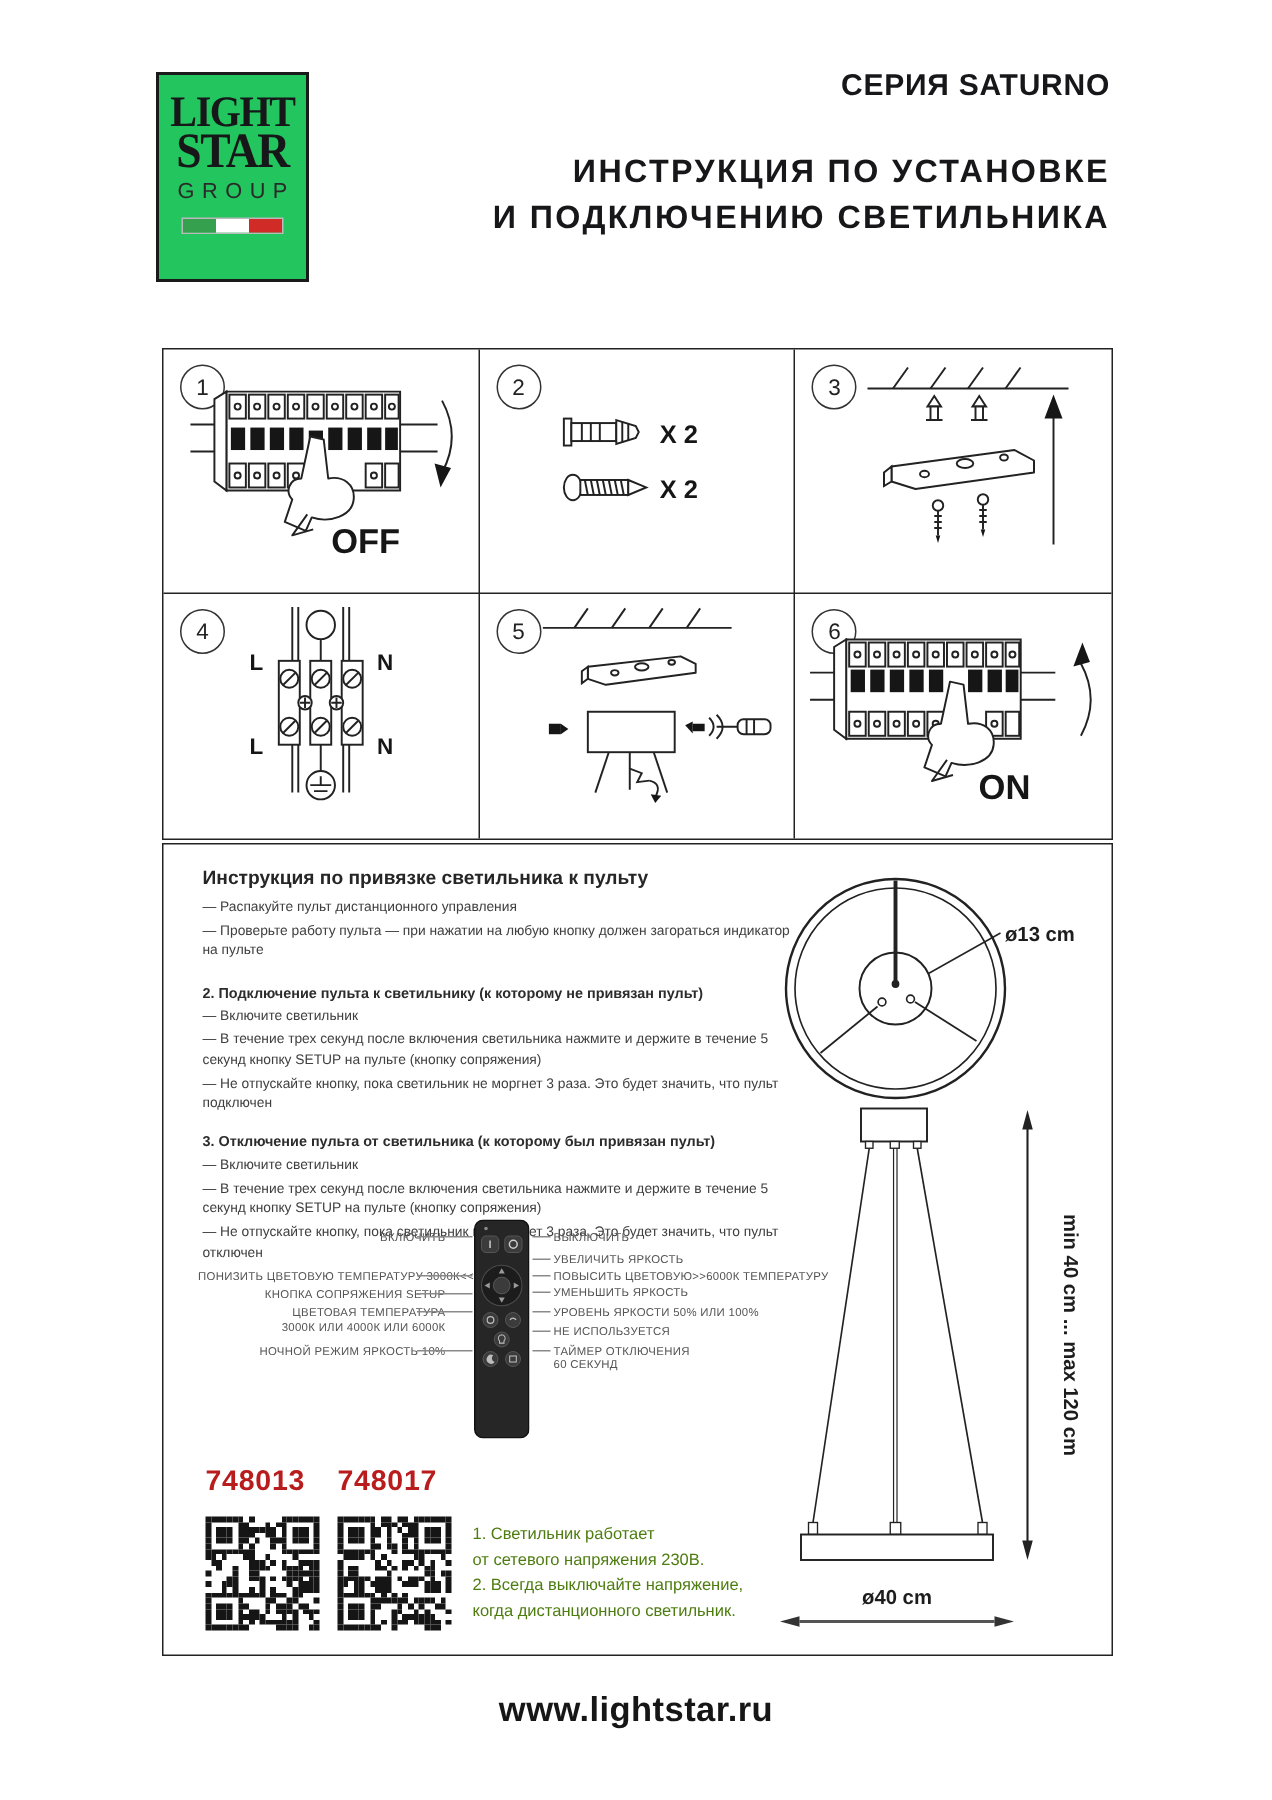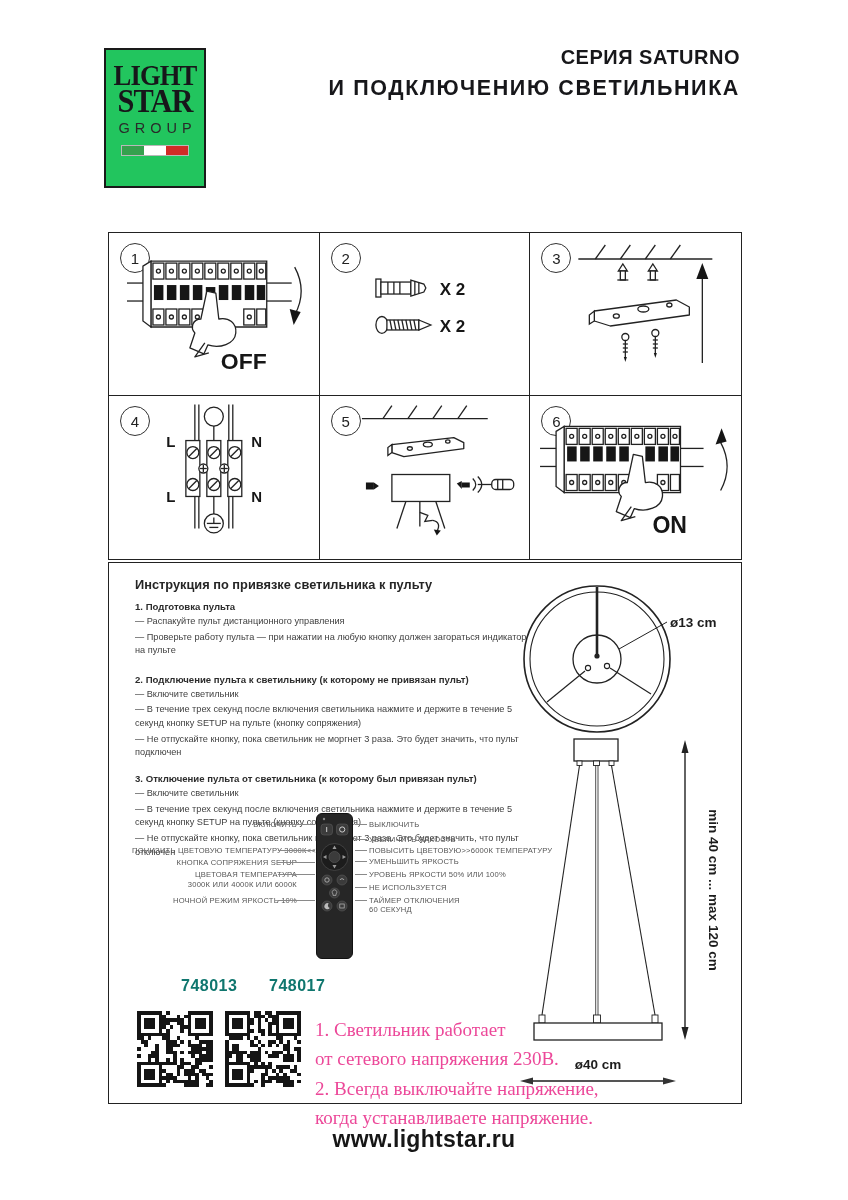--- a/index.html
+++ b/index.html
@@ -40,44 +40,45 @@
 
   
   .rlabel{position:absolute;font-size:7.6px;color:#555;letter-spacing:.2px;white-space:nowrap;}
   .rlabel.l{width:165px;left:0;text-align:right;margin-left:23px;}
   .rlabel.r{left:260px;}
   .lead{position:absolute;height:1px;background:#8a8a8a;}
   .lead.l{left:169px;width:37px;}
   .lead.r{left:246px;width:12px;}
 
   
-  .qr-num{font-size:16px;font-weight:700;color:#0f766e;letter-spacing:.5px;margin-left:44px;}
+  .qr-num{font-size:19px;font-weight:700;color:#b91c1c;letter-spacing:.5px;}
   .qr{width:76px;height:76px;display:grid;grid-template-columns:repeat(21,1fr);grid-template-rows:repeat(21,1fr);}
   .qr div.d{background:#151515;}
-  .notes{font-size:19px;line-height:1.55;color:#ec4899;font-family:Liberation Serif, serif;}
+  .notes{font-size:11px;line-height:1.55;color:#4d7c0f;}
 
   
   .footer{left:0;right:0;top:1126px;text-align:center;font-size:23px;font-weight:700;color:#161616;letter-spacing:.3px;}
 </style>
 </head>
 <body>
 
 <div class="abs logo-box">
   <div class="logo-word logo-l1">LIGHT</div>
   <div class="logo-word logo-l2">STAR</div>
   <div class="logo-group">GROUP</div>
   <div class="logo-flag">
     <div style="background:#35a14e"></div>
       <div style="background:#ffffff"></div>
       <div style="background:#d02b27"></div>
   </div>
 </div>
 
 <div class="abs titles">
   <div class="t-small">СЕРИЯ SATURNO</div>
+  <div class="t-big">ИНСТРУКЦИЯ ПО УСТАНОВКЕ</div>
   <div class="t-big" style="margin-top:2px">И ПОДКЛЮЧЕНИЮ СВЕТИЛЬНИКА</div>
 </div>
 
 <div class="abs grid">
 
   <div class="cell">
     <div class="stepnum">1</div>
     <svg viewBox="0 0 210 162">
       <line class="ln" x1="18" y1="50" x2="42" y2="50"></line>
         <line class="ln" x1="18" y1="68" x2="42" y2="68"></line>
@@ -369,21 +370,20 @@
       <text class="svgtxt" x="122" y="136" font-size="23" font-weight="bold">ON</text>
     </svg>
   </div>
 </div>
 
 <div class="abs infobox">
 
   <div class="abs instr">
     <div class="instr-title">Инструкция по привязке светильника к пульту</div>
 
-    <div class="sect-head">1. Подготовка пульта</div>
     <div class="bullet">— Распакуйте пульт дистанционного управления</div>
     <div class="bullet">— Проверьте работу пульта — при нажатии на любую кнопку должен загораться индикатор на пульте</div>
 
     <div class="sect-head" style="margin-top:16px">2. Подключение пульта к светильнику (к которому не привязан пульт)</div>
     <div class="bullet">— Включите светильник</div>
     <div class="bullet">— В течение трех секунд после включения светильника нажмите и держите в течение 5 секунд кнопку SETUP на пульте (кнопку сопряжения)</div>
     <div class="bullet">— Не отпускайте кнопку, пока светильник не моргнет 3 раза. Это будет значить, что пульт подключен</div>
 
     <div class="sect-head" style="margin-top:14px">3. Отключение пульта от светильника (к которому был привязан пульт)</div>
     <div class="bullet">— Включите светильник</div>
@@ -1330,21 +1330,21 @@
       <div class="d"></div>
       <div class="d"></div>
       <div></div>
       <div></div>
     </div>
 
   <div class="abs notes" style="left:206px;top:452px">
     <div>1. Светильник работает</div>
     <div>от сетевого напряжения 230В.</div>
     <div>2. Всегда выключайте напряжение,</div>
-    <div>когда устанавливаете напряжение.</div>
+    <div>когда дистанционного светильник.</div>
   </div>
 
   <svg class="abs" style="left:400px;top:8px" width="228" height="172" viewBox="0 0 228 172">
     <circle cx="88" cy="88" r="73" fill="none" stroke="#222" stroke-width="1.6"></circle>
     <circle cx="88" cy="88" r="67" fill="none" stroke="#222" stroke-width="1.1"></circle>
     <circle cx="88" cy="88" r="24" fill="#fff" stroke="#222" stroke-width="1.3"></circle>
     <line x1="88" y1="16" x2="88" y2="84" stroke="#222" stroke-width="2.6"></line>
     <circle cx="88" cy="85" r="2.6" fill="#222"></circle>
     <circle cx="79" cy="97" r="2.6" fill="none" stroke="#222" stroke-width="1.1"></circle>
     <circle cx="98" cy="95" r="2.6" fill="none" stroke="#222" stroke-width="1.1"></circle>

